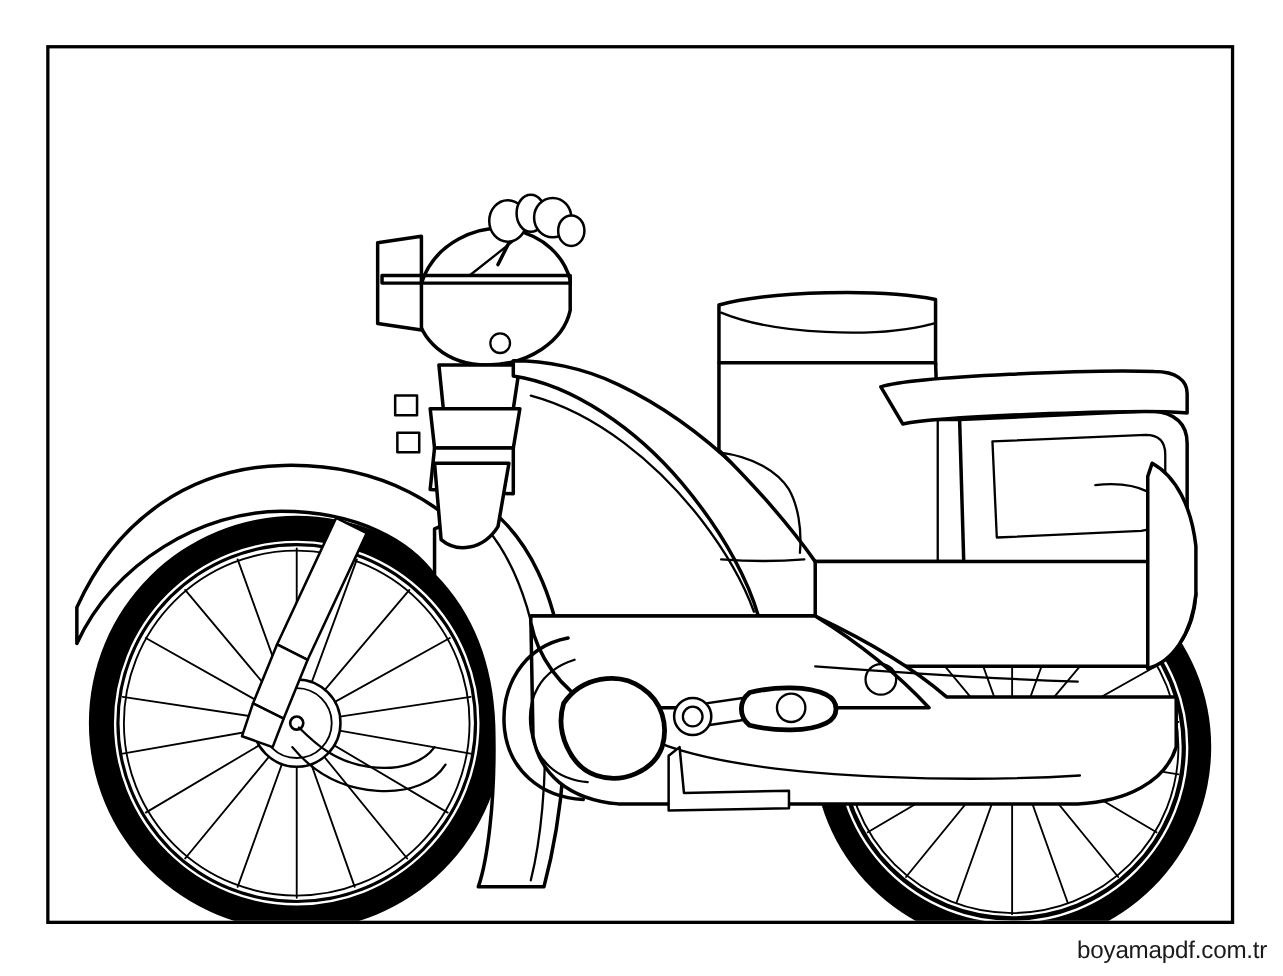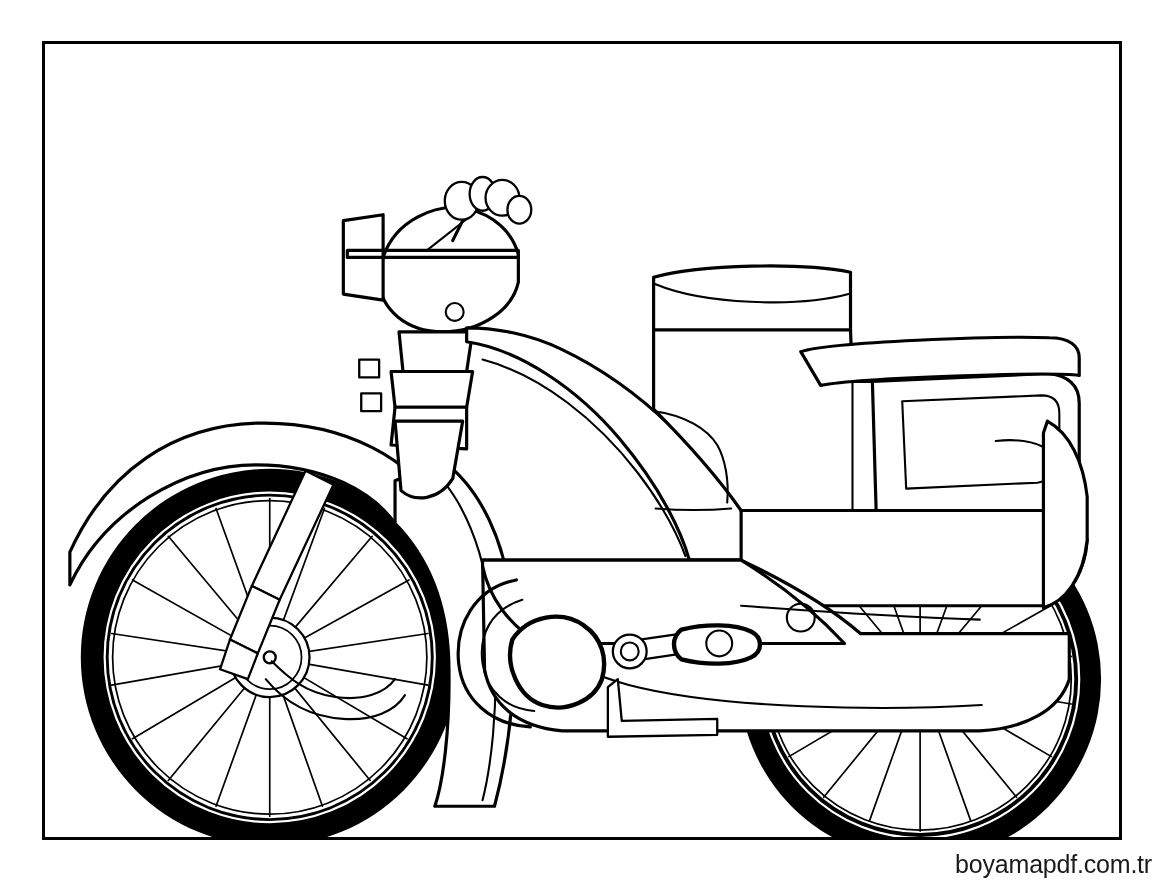--- a/index.html
+++ b/index.html
@@ -33,21 +33,21 @@
     width: 100%;
     height: 100%;
   }
   #watermark {
     position: absolute;
     left: 0;
     top: 849px;
     width: 1152px;
     text-align: right;
     font-family: "Liberation Sans", sans-serif;
-    font-size: 25px;
+    font-size: 22px;
     line-height: 30px;
     color: #1a1a1a;
     letter-spacing: -0.2px;
     white-space: nowrap;
   }
   .ln {
     fill: none;
     stroke: #000000;
     stroke-width: 3.2;
     stroke-linejoin: round;

